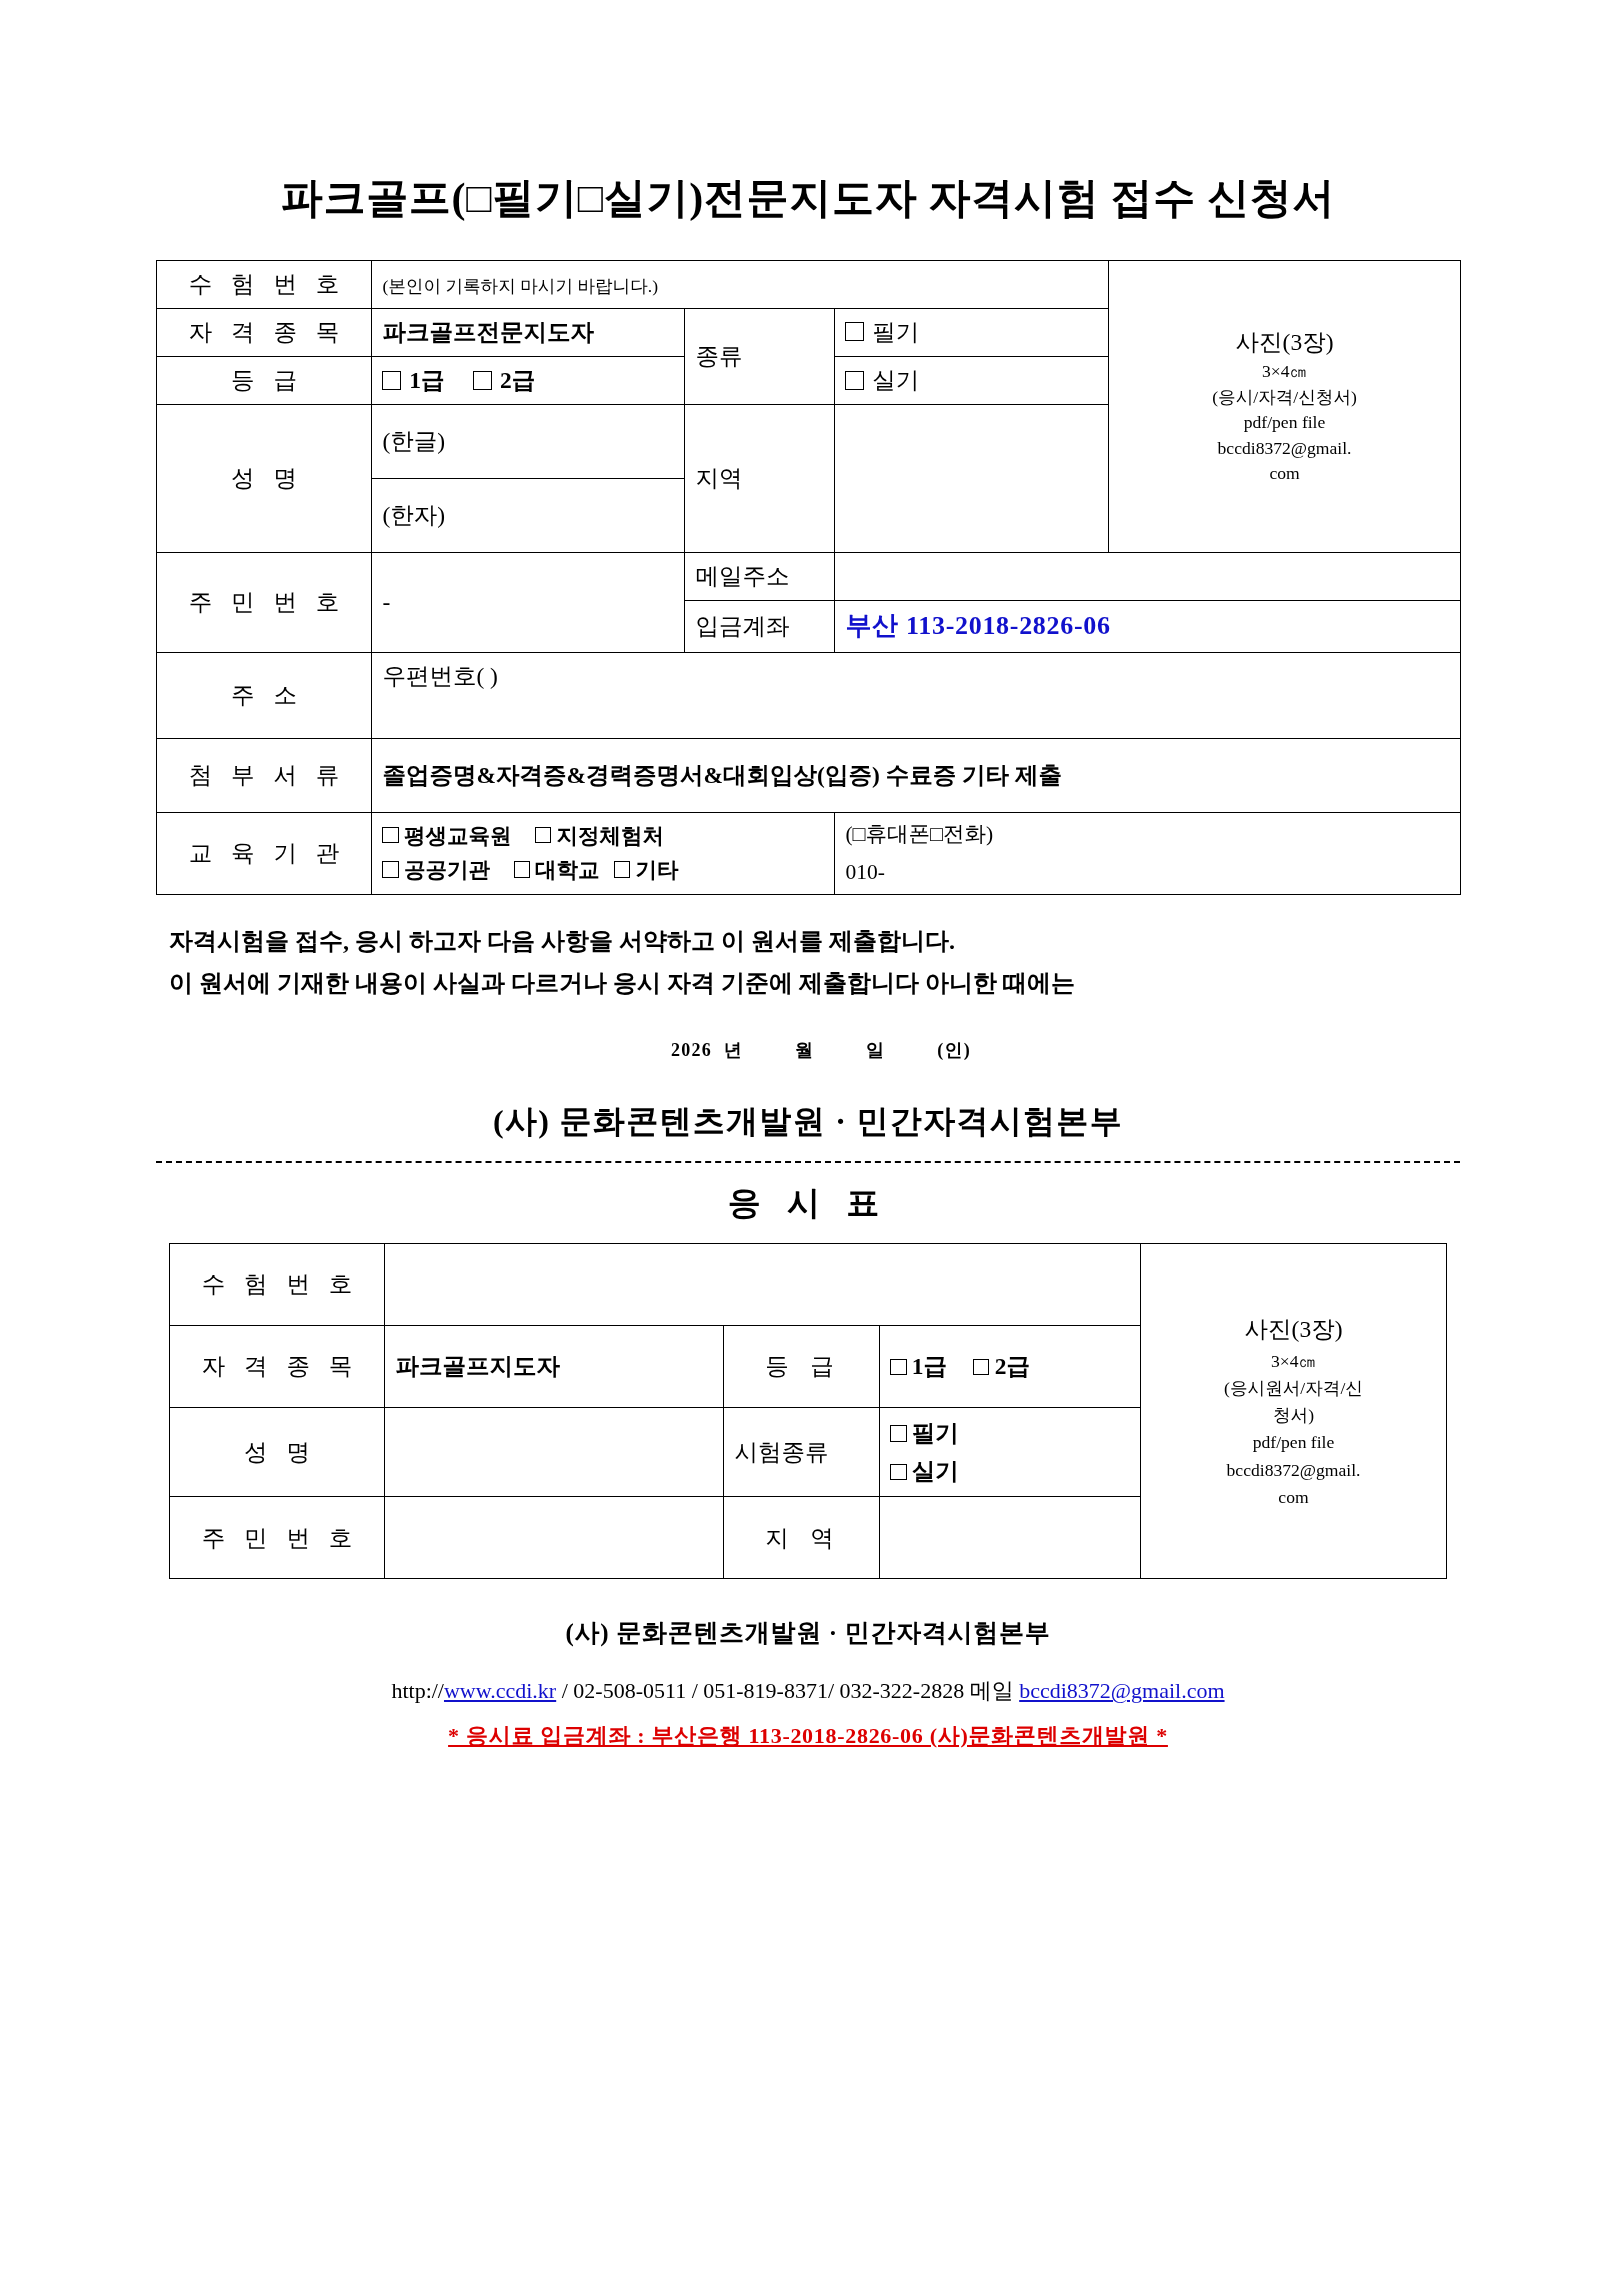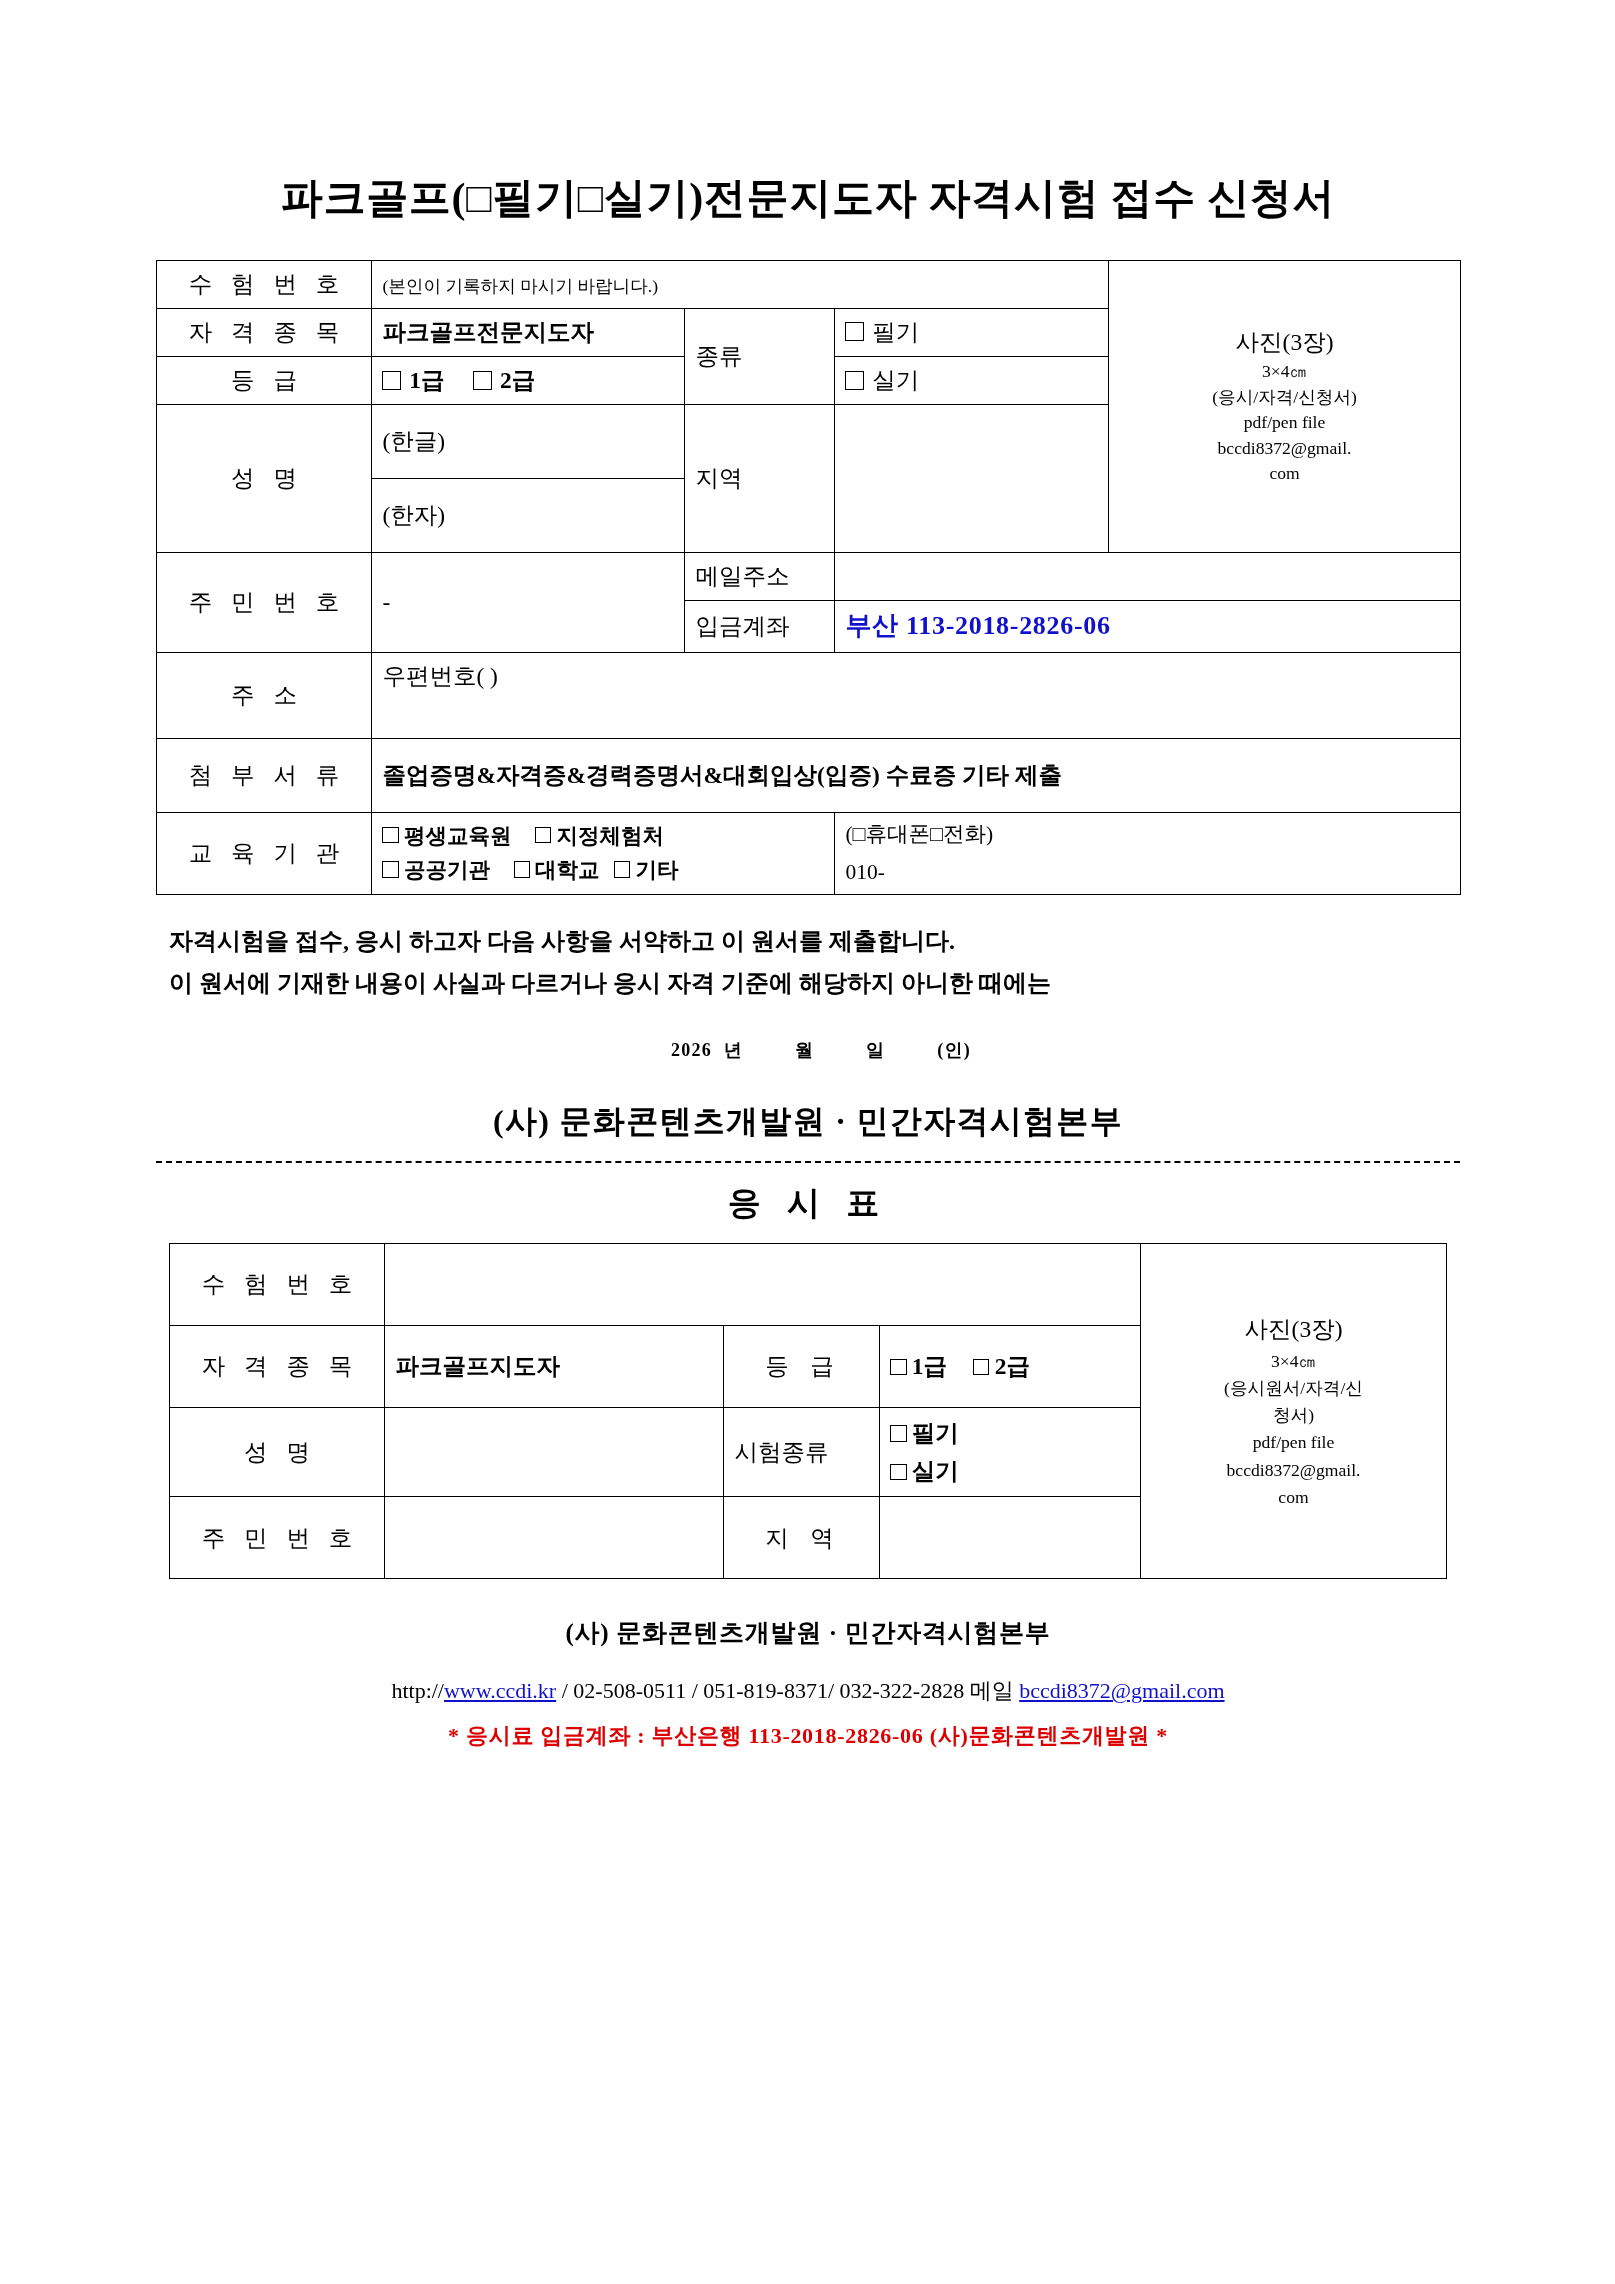--- a/index.html
+++ b/index.html
@@ -148,20 +148,21 @@
     margin-top: 27px;
     font-size: 22px;
     letter-spacing: 0px;
   }
   .footer .f3 {
     margin-top: 14.3px;
     font-size: 22px;
     font-weight: bold;
     color: #dd0000;
     letter-spacing: 0.7px;
+    text-decoration: underline;
   }
   .link { color: #1111cc; text-decoration: underline; }
   .link-mail { color: #1111cc; text-decoration: underline; }
 </style>
 </head>
 <body>
 
 <div class="page">
 
   <div class="doc-title">파크골프(□필기□실기)전문지도자 자격시험 접수 신청서</div>
@@ -268,21 +269,21 @@
         <td colspan="2">
           <div class="phone-line">(□휴대폰□전화)</div>
           <div class="phone-line" style="margin-top:6.5px">010-</div>
         </td>
       </tr>
     </tbody>
   </table>
 
   <div class="pledge">
     <div>자격시험을 접수, 응시 하고자 다음 사항을 서약하고 이 원서를 제출합니다.</div>
-    <div>이 원서에 기재한 내용이 사실과 다르거나 응시 자격 기준에 해당하지 아니한 때에는</div>
+    <div>이 원서에 기재한 내용이 사실과 다르거나 응시 자격 기준에 제출합니다 아니한 때에는</div>
   </div>
 
   <div class="date-line">
     <span>2026</span>
     <span>&nbsp;</span><span>년</span>
     <span class="sp"></span><span>월</span>
     <span class="sp"></span><span>일</span>
     <span class="sp"></span><span>(인)</span>
   </div>
 

